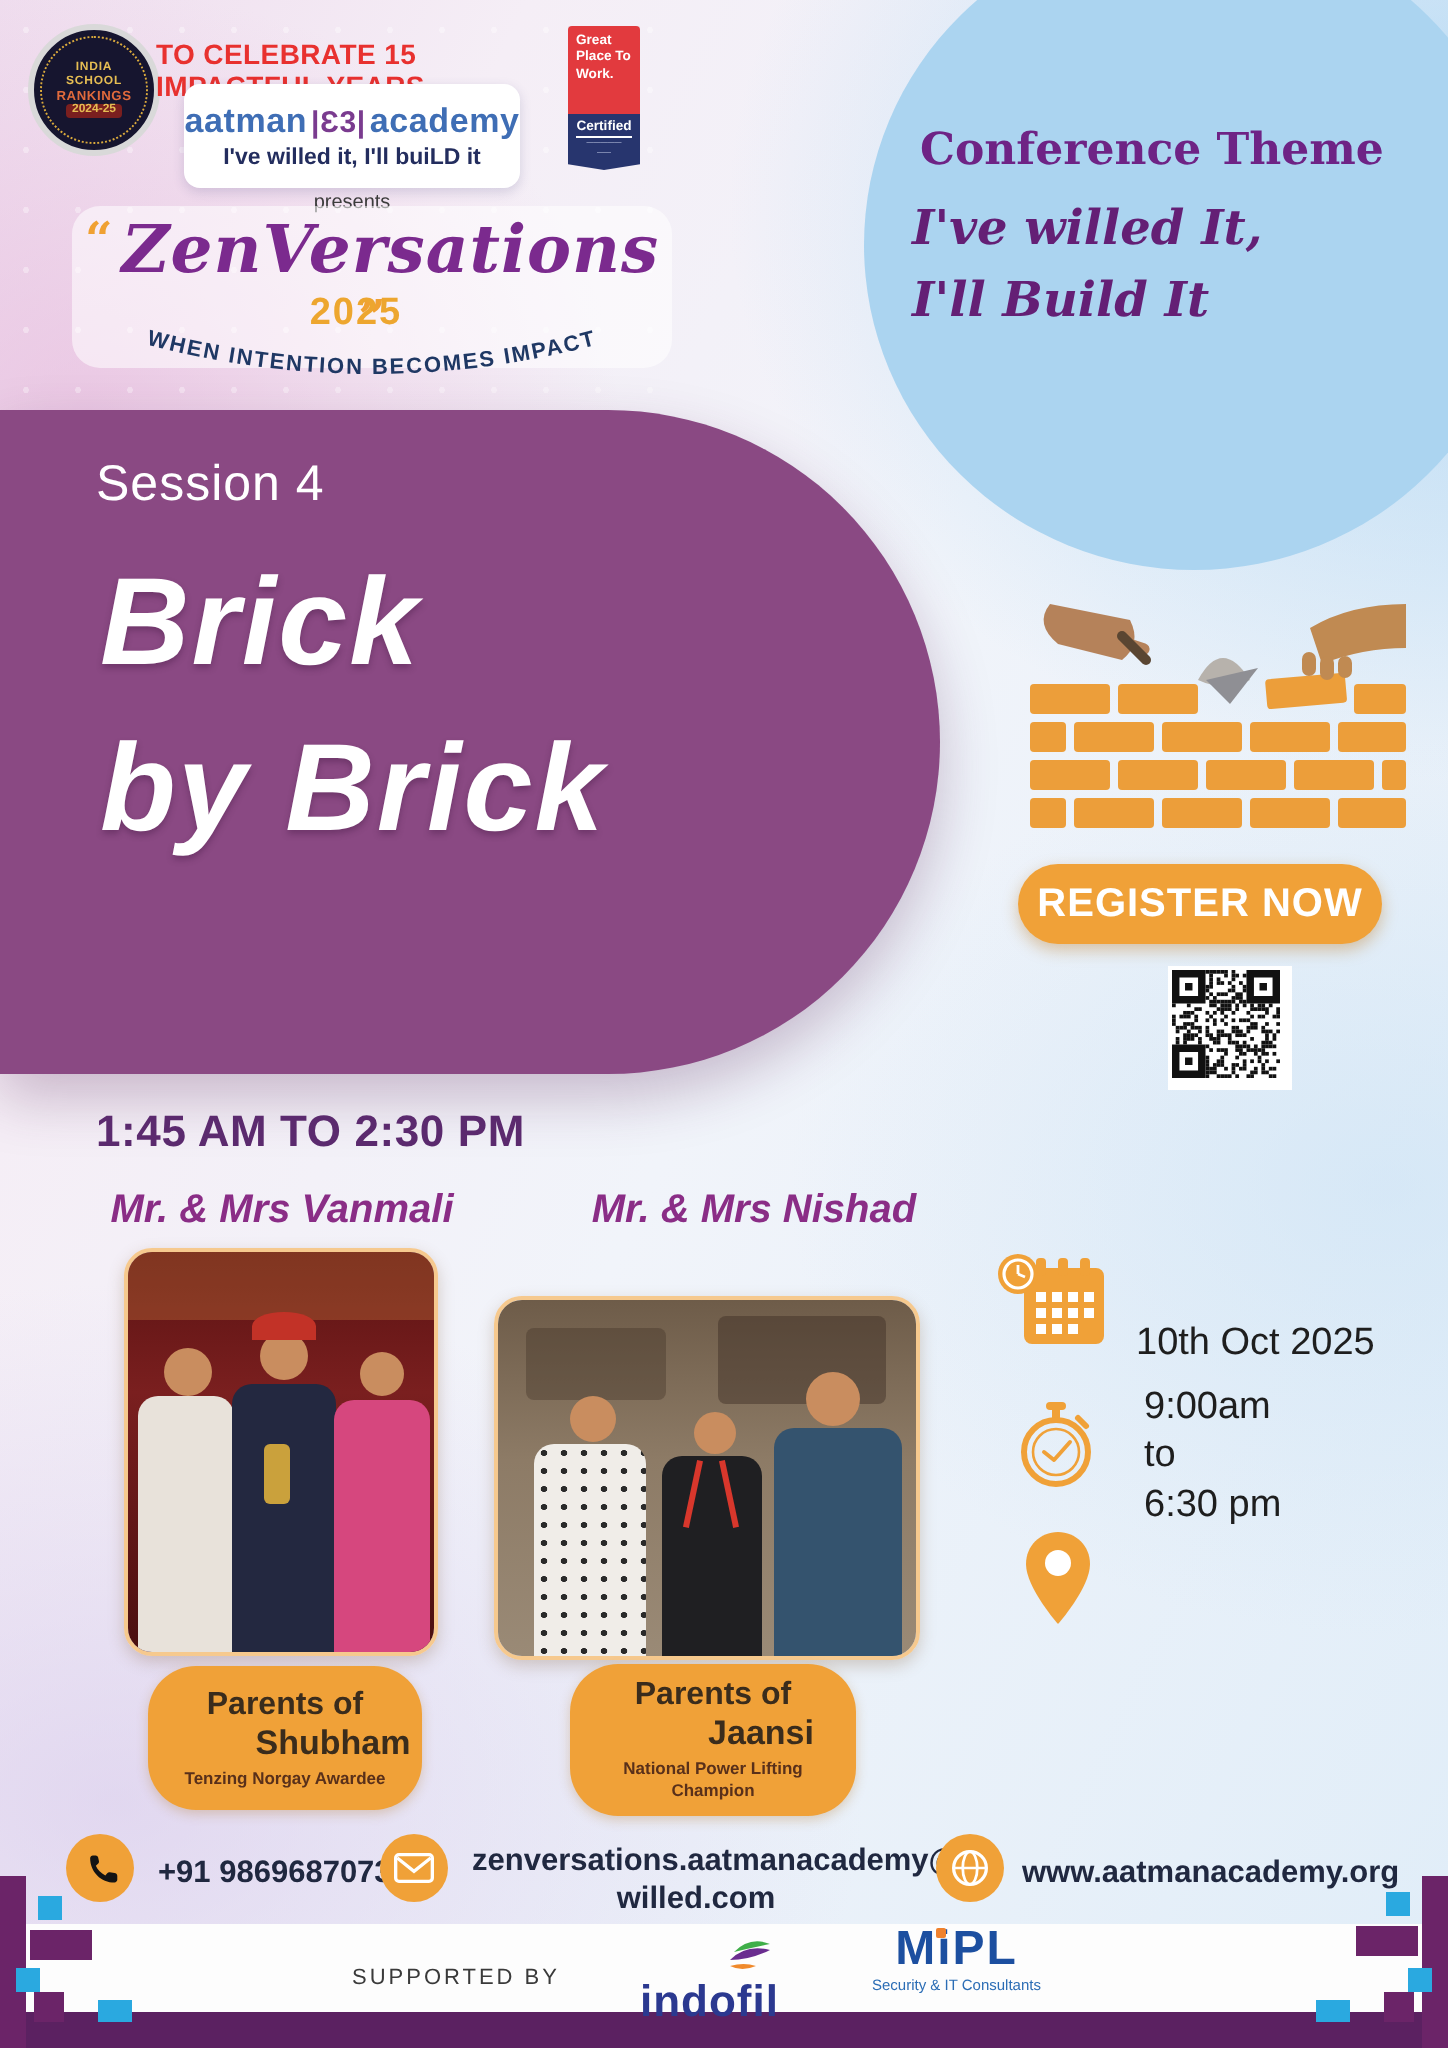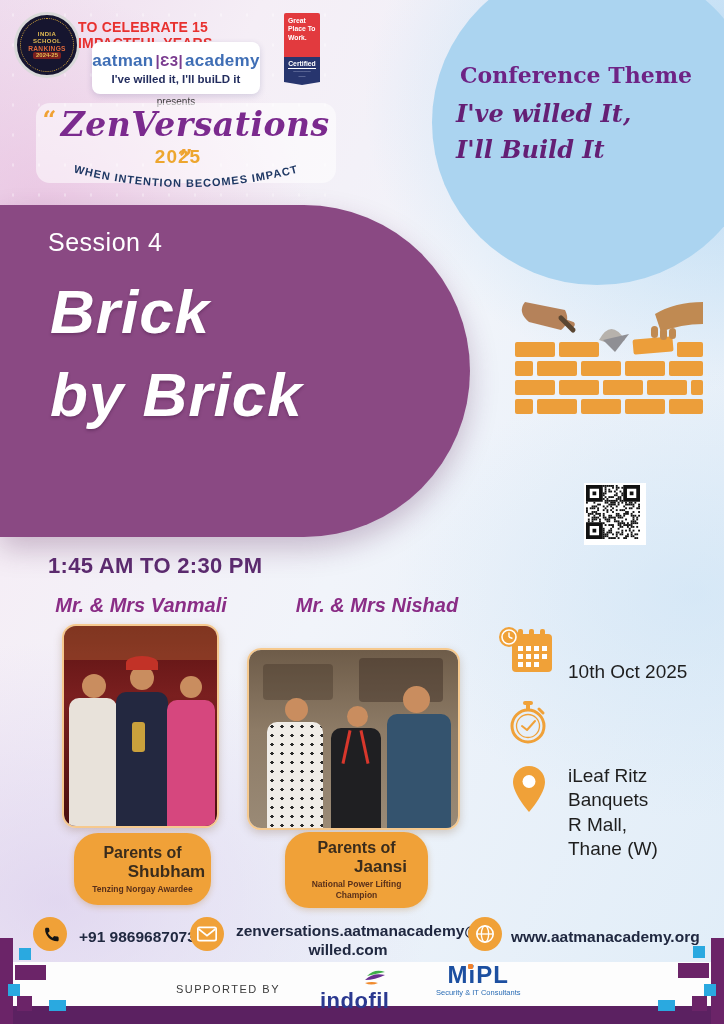--- a/index.html
+++ b/index.html
@@ -180,20 +180,21 @@
     <path d="M12,2 L52,10 Q58,22 48,30 L16,22 Q4,12 12,2 Z" fill="#b5825a"></path>
     <rect x="46" y="20" width="16" height="6" rx="3" fill="#b5825a" transform="rotate(18 54 23)"></rect>
     <line x1="60" y1="30" x2="48" y2="18" stroke="#5a4632" stroke-width="5" stroke-linecap="round"></line>
 
     <path d="M190,2 Q162,2 142,14 L148,32 Q168,24 190,24 Z" fill="#c08a52"></path>
     <rect x="138" y="26" width="7" height="12" rx="3.5" fill="#c08a52"></rect>
     <rect x="147" y="28" width="7" height="12" rx="3.5" fill="#c08a52"></rect>
     <rect x="156" y="28" width="7" height="11" rx="3.5" fill="#c08a52"></rect>
   </svg>
 
+  <button class="abs register-btn">REGISTER NOW</button>
 
   <div class="abs qr-box">
     <svg width="54" height="54" viewBox="0 0 29 29">
       <g>
         <path d="M0,0h9v9h-9z M2,2v5h5v-5z M3.5,3.5h2v2h-2z" fill-rule="evenodd"></path>
         <path d="M20,0h9v9h-9z M22,2v5h5v-5z M23.5,3.5h2v2h-2z" fill-rule="evenodd"></path>
         <path d="M0,20h9v9h-9z M2,22v5h5v-5z M3.5,23.5h2v2h-2z" fill-rule="evenodd"></path>
       <rect x="9" y="0" width="1" height="1"></rect>
           <rect x="10" y="0" width="1" height="1"></rect>
           <rect x="11" y="0" width="1" height="1"></rect>
@@ -526,31 +527,30 @@
   <div class="abs detail-text" style="left:568px;top:660px;font-size:19px;">10th Oct 2025</div>
 
   <svg class="abs" style="left:508px;top:700px;" width="40" height="46" viewBox="0 0 40 46">
     <rect x="15" y="1" width="10" height="4" rx="2" fill="#f0a138"></rect>
     <rect x="18" y="4" width="4" height="5" fill="#f0a138"></rect>
     <line x1="31" y1="9" x2="35" y2="13" stroke="#f0a138" stroke-width="3" stroke-linecap="round"></line>
     <circle cx="20" cy="26" r="16" fill="none" stroke="#f0a138" stroke-width="3"></circle>
     <circle cx="20" cy="26" r="11.5" fill="none" stroke="#f0a138" stroke-width="1.3"></circle>
     <path d="M14,26 L19,30 L27,21" fill="none" stroke="#f0a138" stroke-width="2" stroke-linecap="round" stroke-linejoin="round"></path>
   </svg>
+  <div class="abs detail-text" style="left:572px;top:692px;">
+    <div>9:00am</div>
+    <div>to</div>
+    <div>6:30 pm</div>
+  </div>
 
   <svg class="abs" style="left:512px;top:766px;" width="34" height="48" viewBox="0 0 34 48">
     <path d="M17,0 C8,0 1,7 1,16 C1,28 17,46 17,46 C17,46 33,28 33,16 C33,7 26,0 17,0 Z" fill="#f0a138"></path>
     <circle cx="17" cy="15.5" r="6.5" fill="#fff"></circle>
   </svg>
-  <div class="abs detail-text" style="left:568px;top:764px;">
-    <div>iLeaf Ritz</div>
-    <div>Banquets</div>
-    <div>R Mall,</div>
-    <div>Thane (W)</div>
-  </div>
 
   <div class="abs c-circle" style="left:33px;top:917px;">
     <svg width="19" height="19" viewBox="0 0 28 28">
         <path d="M8,4 C7,4 6,5 6,6 C6,16 14,24 24,24 C25,24 26,23 26,22 L26,19 C26,18 25,17 24,17 L20.5,16.4 C19.8,16.3 19,16.6 18.6,17.1 L17.2,18.7 C14,17.1 11.5,14.7 10.2,11.6 L11.8,10.2 C12.3,9.7 12.6,9 12.5,8.3 L11.9,5.5 C11.7,4.6 10.9,4 10,4 Z" fill="#141414"></path>
       </svg>
   </div>
   <div class="abs c-text" style="left:79px;top:928px;">+91 9869687073</div>
 
   <div class="abs c-circle" style="left:190px;top:917px;">
     <svg width="20" height="16" viewBox="0 0 24 18">

